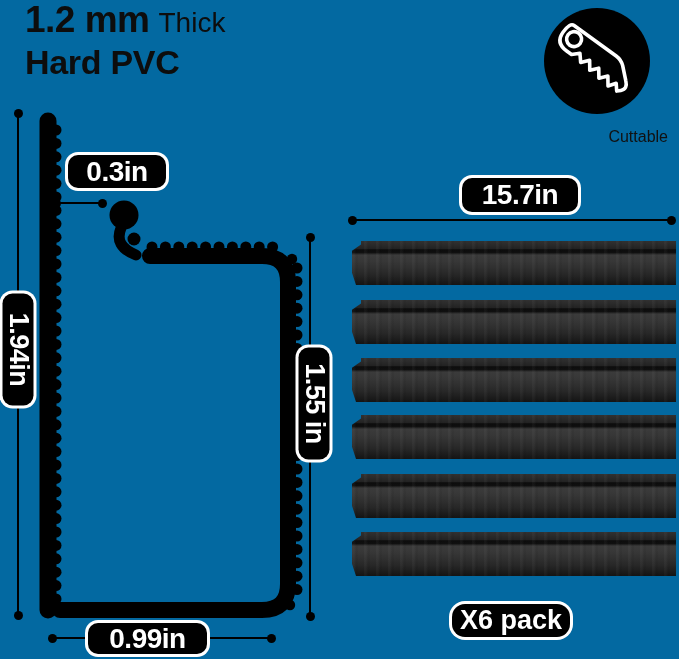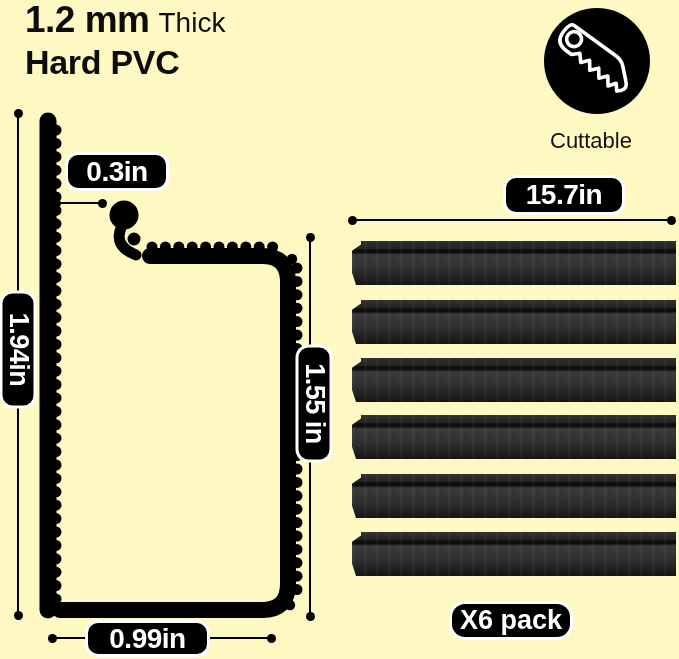--- a/index.html
+++ b/index.html
@@ -1,31 +1,31 @@
 <!DOCTYPE html>
 <html><head>
 <meta charset="utf-8">
 <style>
   html,body{margin:0;padding:0;background:#fff;}
   .canvas{
-    position:relative;width:679px;height:659px;background:#fef9c3;
+    position:relative;width:679px;height:659px;background:#0369a1;
     font-family:"Liberation Sans", sans-serif;overflow:hidden;color:#0d0d0d;
   }
 
   
   .title{position:absolute;left:25px;top:-3px;}
   .title .row1{display:flex;align-items:baseline;gap:9px;line-height:46px;white-space:nowrap;}
   .title .big{font-size:37px;font-weight:700;letter-spacing:-0.5px;}
   .title .smaller{font-size:28px;font-weight:400;}
   .title .row2{font-size:34px;font-weight:700;line-height:32px;letter-spacing:-0.3px;}
 
   
   .cut-circle{position:absolute;left:544px;top:8px;width:106px;height:106px;}
-  .cut-label{position:absolute;left:550px;top:128px;width:118px;text-align:left;
-             font-size:22px;font-weight:400;color:#111;}
+  .cut-label{position:absolute;left:550px;top:128px;width:118px;text-align:right;
+             font-size:16px;font-weight:400;color:#111;}
 
   
   .dim{position:absolute;background:#000;}
   .dim::before,.dim::after{content:"";position:absolute;width:9px;height:9px;border-radius:50%;background:#000;}
   .dim-h{height:2px;}
   .dim-h::before{left:-3px;top:-3.5px;}
   .dim-h::after{right:-3px;top:-3.5px;}
   .dim-v{width:2px;}
   .dim-v::before{top:-3px;left:-3.5px;}
   .dim-v::after{bottom:-3px;left:-3.5px;}
@@ -34,21 +34,21 @@
   .pill{
     position:absolute;background:#000;color:#fff;font-weight:700;
     display:flex;align-items:center;justify-content:center;
     border-radius:10px;box-shadow:0 0 0 3px #fff;
     letter-spacing:-0.5px;white-space:nowrap;
   }
   .pill-opening{left:60px;top:155px;width:98px;height:33px;font-size:28px;margin-left:8px;}
   .pill-total-height{left:-38px;top:334px;width:112px;height:31px;font-size:27px;transform:rotate(90deg);}
   .pill-inner-height{left:258px;top:388px;width:112px;height:31px;font-size:27px;transform:rotate(90deg);}
   .pill-bottom-width{left:88px;top:623px;width:119px;height:31px;font-size:28px;}
-  .pill-length{left:462px;top:178px;width:116px;height:34px;font-size:28px;margin-left:44px;}
+  .pill-length{left:462px;top:178px;width:116px;height:34px;font-size:28px;}
   .pill-pack{left:452px;top:604px;width:118px;height:33px;font-size:27px;border-radius:13px;letter-spacing:0;}
 
   
   .profile-svg{position:absolute;left:0;top:95px;width:340px;height:564px;}
 
   
   .strips{position:absolute;left:352px;top:241px;width:324px;height:335px;}
   .strip{
     position:absolute;left:0;width:324px;height:44px;
     background:

